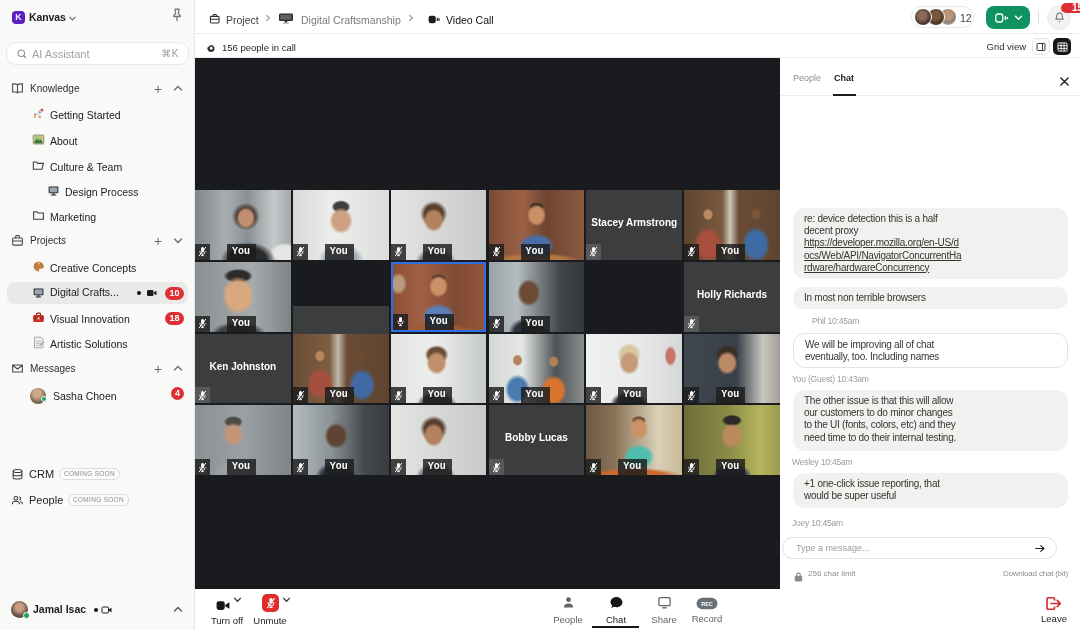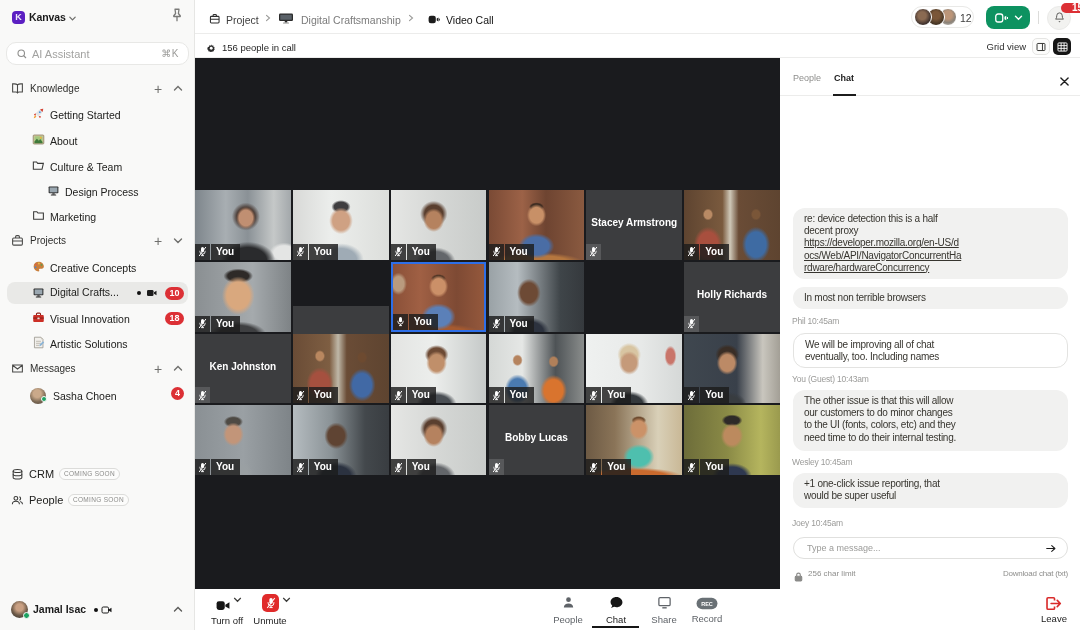--- a/index.html
+++ b/index.html
@@ -44,21 +44,21 @@
 
 .bc { position:absolute; font-size:10.5px; color:#454545; top:14px; white-space:nowrap; }
 .bcsep { position:absolute; top:13px; color:#a0a0a0; font-size:11px; }
 
 
 .tile { position:absolute; width:95.8px; height:69.75px; overflow:hidden; }
 .ntile { background:#3c3d3f; }
 .ntile .nm { position:absolute; width:100%; top:27px; text-align:center; color:#fff; font-size:10px; font-weight:600; letter-spacing:0px; white-space:nowrap; }
 .lbl { position:absolute; left:0; bottom:0; height:16px; display:flex; }
 .micbox { width:15px; height:16px; background:rgba(28,28,28,0.82); display:flex; align-items:center; justify-content:center; }
-.youbox { height:16px; background:rgba(28,28,28,0.82); color:#fff; font-size:10px; font-weight:600; line-height:16px; padding:0 6px 0 5px; margin-left:1px; }
+.youbox { height:16px; background:rgba(28,28,28,0.82); color:#fff; font-size:10px; font-weight:600; line-height:16px; padding:0 6px 0 5px; margin-left:17px;font-family:Liberation Mono, monospace; }
 .ntile .micbox { background:rgba(255,255,255,0.14); }
 
 
 .tabbar { position:absolute; left:0; top:0; width:300px; height:38px; border-bottom:1px solid #ececeb; background:#fff; }
 .bub { position:absolute; left:13px; width:275px; background:#f1f1f0; border-radius:12px; font-size:10px; letter-spacing:-0.25px; color:#37352f; line-height:12.2px; padding:5px 11px; }
 .bub.me { background:#fff; border:1px solid #e3e3e1; }
 .tstamp { position:absolute; left:12px; font-size:8.5px; letter-spacing:-0.2px; color:#9b9b99; }
 
 
 .bbtn { position:absolute; text-align:center; }
@@ -622,28 +622,28 @@
     <div class="tabbar">
       <div style="position:absolute; left:13px; top:15px; font-size:9px; color:#8e8e8c;">People</div>
       <div style="position:absolute; left:54px; top:15px; font-size:9px; font-weight:bold; color:#1c1c1c;">Chat</div>
       <div style="position:absolute; left:53px; top:35.5px; width:23px; height:2.5px; background:#1c1c1c;"></div>
       <svg style="position:absolute; left:280px; top:19px;" width="9" height="9" viewBox="0 0 10 10">
           <path d="M1 1 L9 9 M9 1 L1 9" stroke="#1c1c1c" stroke-width="1.5" stroke-linecap="round"></path>
         </svg>
     </div>
     <div class="bub" style="top:150px; height:71px;">re: device detection this is a half<br>decent proxy<br><span style="text-decoration:underline;">https://developer.mozilla.org/en-US/d<br>ocs/Web/API/NavigatorConcurrentHa<br>rdware/hardwareConcurrency</span></div>
     <div class="bub" style="top:229px; height:22px;">In most non terrible browsers</div>
-    <div class="tstamp" style="top:258px;">Phil 10:45am</div>
+    <div class="tstamp" style="top:258px;margin-left:20px;">Phil 10:45am</div>
     <div class="bub me" style="top:275px; height:35px;">We will be improving all of chat<br>eventually, too. Including names</div>
     <div class="tstamp" style="top:316px;">You (Guest) 10:43am</div>
     <div class="bub" style="top:332px; height:61px;">The other issue is that this will allow<br>our customers to do minor changes<br>to the UI (fonts, colors, etc) and they<br>need time to do their internal testing.</div>
     <div class="tstamp" style="top:399px;">Wesley 10:45am</div>
     <div class="bub" style="top:415px; height:35px;">+1 one-click issue reporting, that<br>would be super useful</div>
     <div class="tstamp" style="top:460px;">Joey 10:45am</div>
-    <div style="position:absolute; left:13px; top:479px; width:275px; height:22px; background:#fff; border:1px solid #e0e0de; border-radius:11px;">
+    <div style="position:absolute; left:2px; top:479px; width:275px; height:22px; background:#fff; border:1px solid #e0e0de; border-radius:11px;">
       <div style="position:absolute; left:13px; top:5px; font-size:9px; color:#9b9b99;">Type a message...</div>
       <svg style="position:absolute; right:11px; top:6px;" width="10" height="9" viewBox="0 0 14 12">
           <path d="M1 6 H12 M8 2 L12.5 6 L8 10" stroke="#1c1c1c" stroke-width="1.5" fill="none" stroke-linecap="round" stroke-linejoin="round"></path>
         </svg>
     </div>
     <div style="position:absolute; left:14px; top:510px;">
       <svg width="9" height="10" viewBox="0 0 12 14" fill="none" stroke="#8a8a88" stroke-width="1.6">
           <rect x="1.5" y="6" width="9" height="6.5" rx="1.2" fill="#8a8a88"></rect>
           <path d="M3.5 6V4a2.5 2.5 0 015 0v2"></path>
         </svg>

